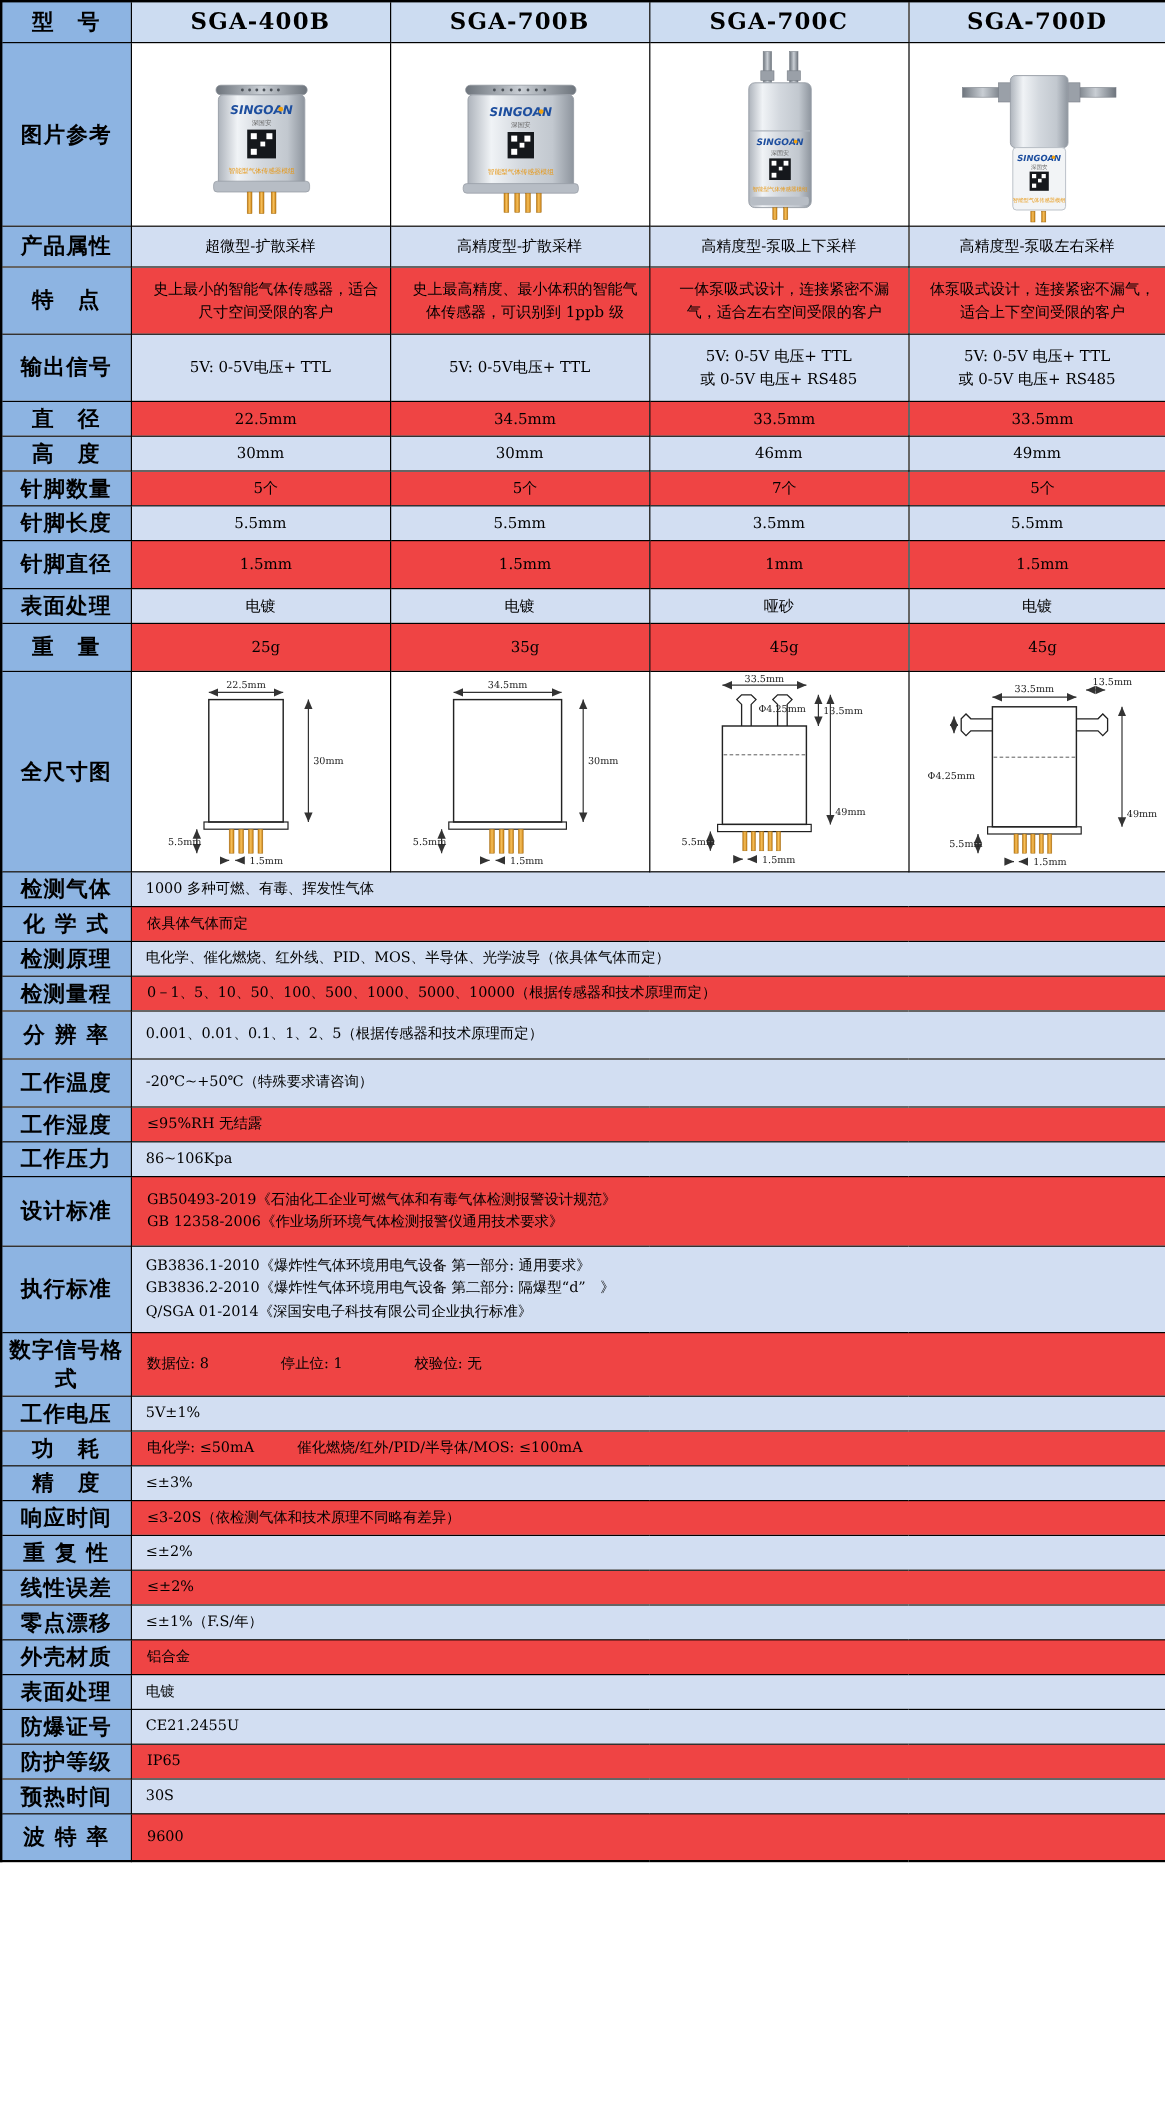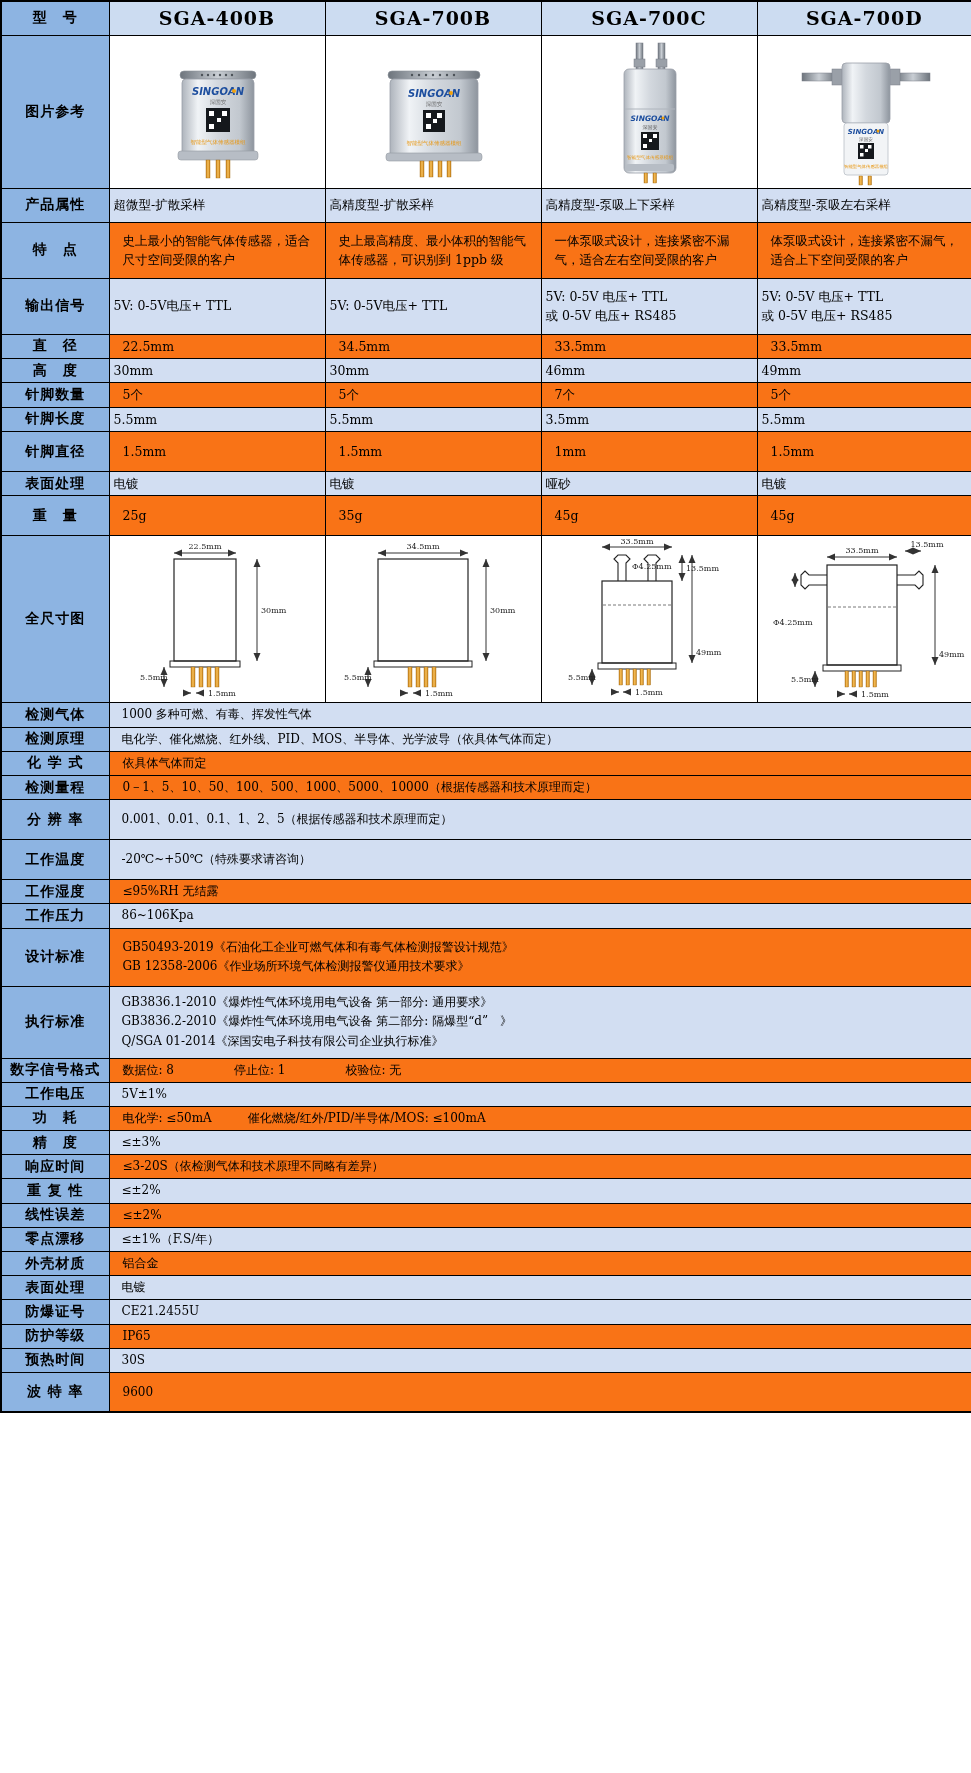--- a/index.html
+++ b/index.html
@@ -1,27 +1,27 @@
 <!DOCTYPE html>
 <html><head>
 <meta charset="utf-8">
 <style>
   html,body{margin:0;padding:0;background:#fff;}
   body{font-family:"DejaVu Sans",sans-serif;color:#000;width:971px;}
   table.spec{width:971px;border-collapse:collapse;table-layout:fixed;border:2px solid #000;}
   td{border:1.5px solid #000;padding:2px 4px;vertical-align:middle;overflow:hidden;}
-  td.lbl{background:#8db4e2;font-weight:bold;font-size:14px;text-align:center;letter-spacing:1px;}
+  td.lbl{background:#8db4e2;font-weight:bold;font-size:18px;text-align:center;letter-spacing:1px;}
   td.hdr{background:#ccdcf1;font-weight:bold;font-size:19px;text-align:center;
          font-family:"DejaVu Serif",serif;letter-spacing:1px;}
-  td.val{font-size:12.5px;text-align:left;white-space:pre-line;line-height:1.55;
+  td.val{font-size:12.5px;text-align:center;white-space:pre-line;line-height:1.55;
          font-family:"DejaVu Serif",serif;}
   td.dval{font-size:12px;text-align:left;padding-left:12px;white-space:pre-line;line-height:1.6;
           font-family:"DejaVu Serif",serif;}
   tr.sa td.val, tr.sa td.dval{background:#d2def2;}
-  tr.sb td.val, tr.sb td.dval{background:#f97316;padding-left:13px;}
+  tr.sb td.val, tr.sb td.dval{background:#ef4444;padding-left:13px;}
   td.white{background:#fff;text-align:center;vertical-align:middle;padding:0;}
   .h34{height:34px}.h38{height:24px}.h40{height:40px}.h44{height:56px}
   .h45{height:58px}.h72{height:72px}.h153{height:153px}.h167{height:167px}
   svg{display:block;margin:0 auto;}
   .dimtxt{font-family:"DejaVu Serif",serif;font-size:8px;fill:#222;}
 </style>
 </head>
 <body>
 
 <svg width="0" height="0" style="position:absolute" aria-hidden="true">
@@ -367,27 +367,27 @@
         <line x1="97" y1="157" x2="90" y2="157" stroke="#333" stroke-width="1" marker-end="url(#ar)"></line>
         <text class="dimtxt" x="102" y="160">1.5mm</text>
       </svg>
     </td>
   </tr>
 
   <tr class="h38 sa">
         <td class="lbl">检测气体</td>
         <td class="dval" colspan="4">1000 多种可燃、有毒、挥发性气体</td>
       </tr>
+  <tr class="h38 sb">
+        <td class="lbl">化 学 式</td>
+        <td class="dval" colspan="4">依具体气体而定</td>
+      </tr>
   <tr class="h38 sa">
         <td class="lbl">检测原理</td>
         <td class="dval" colspan="4">电化学、催化燃烧、红外线、PID、MOS、半导体、光学波导（依具体气体而定）</td>
-      </tr>
-  <tr class="h38 sb">
-        <td class="lbl">化 学 式</td>
-        <td class="dval" colspan="4">依具体气体而定</td>
       </tr>
   <tr class="h38 sb">
         <td class="lbl">检测量程</td>
         <td class="dval" colspan="4">0－1、5、10、50、100、500、1000、5000、10000（根据传感器和技术原理而定）</td>
       </tr>
   <tr class="h40 sa">
         <td class="lbl">分 辨 率</td>
         <td class="dval" colspan="4">0.001、0.01、0.1、1、2、5（根据传感器和技术原理而定）</td>
       </tr>
   <tr class="h40 sa">

